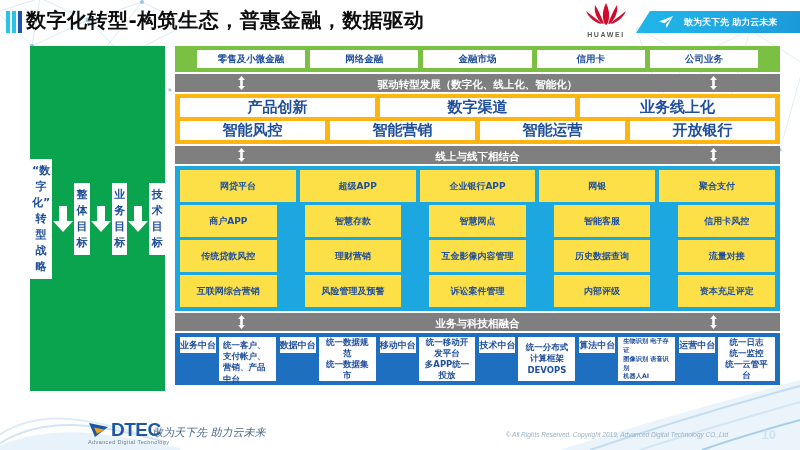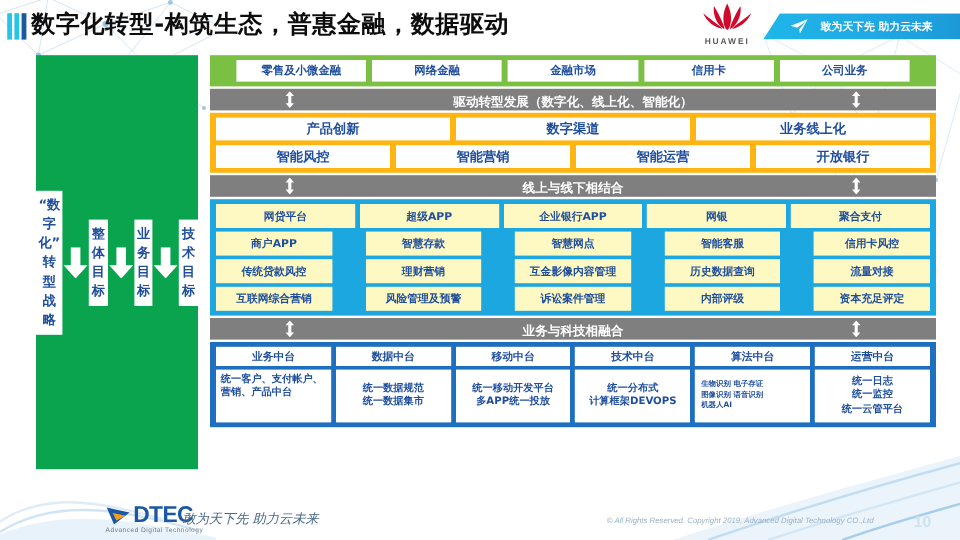--- a/index.html
+++ b/index.html
@@ -98,38 +98,38 @@
   .connector .dbl.l{left:62px;}
   .connector .dbl.r{right:62px;}
 
   
   .band-orange{background:#ffb511;padding:4px 5px;box-sizing:border-box;}
   .band-orange .orow{display:flex;gap:5px;}
   .band-orange .orow + .orow{margin-top:4px;}
   .band-orange .cell{
     flex:1 1 0;background:#ffffff;height:19px;
     display:flex;align-items:center;justify-content:center;
-    color:#1f4e9c;font-size:11px;font-weight:bold;white-space:nowrap;
+    color:#1f4e9c;font-size:15px;font-weight:bold;white-space:nowrap;
     font-family:"DejaVu Sans","Liberation Sans",sans-serif;
   }
 
   
   .band-blue{background:#1ca7e0;padding:4px 5px;box-sizing:border-box;}
   .band-blue .brow{display:flex;gap:4px;}
   .band-blue .brow + .brow{margin-top:3px;gap:28px;}
   .band-blue .cell{
-    flex:1 1 0;background:#fef9c3;height:20px;
+    flex:1 1 0;background:#fde047;height:32px;
     display:flex;align-items:center;justify-content:center;
     color:#1f4e9c;font-size:9px;font-weight:bold;white-space:nowrap;
     font-family:"DejaVu Sans","Liberation Sans",sans-serif;
   }
 
   
   .band-dblue{background:#1f6fc0;padding:4px 5px;box-sizing:border-box;display:flex;gap:4px;}
-  .band-dblue .pcol{flex:1 1 0;display:flex;flex-direction:column;gap:3px;}
+  .band-dblue .pcol{flex:1 1 0;display:flex;flex-direction:row;gap:3px;}
   .band-dblue .phead{
     background:#ffffff;height:16px;display:flex;align-items:center;justify-content:center;
     color:#1f4e9c;font-size:9px;font-weight:bold;white-space:nowrap;
     font-family:"DejaVu Sans","Liberation Sans",sans-serif;
   }
   .band-dblue .pbody{
     background:#ffffff;height:44px;display:flex;align-items:center;justify-content:center;
     color:#1f4e9c;font-size:8.5px;font-weight:bold;line-height:1.32;text-align:center;
     padding:2px 3px;box-sizing:border-box;
     font-family:"DejaVu Sans","Liberation Sans",sans-serif;

